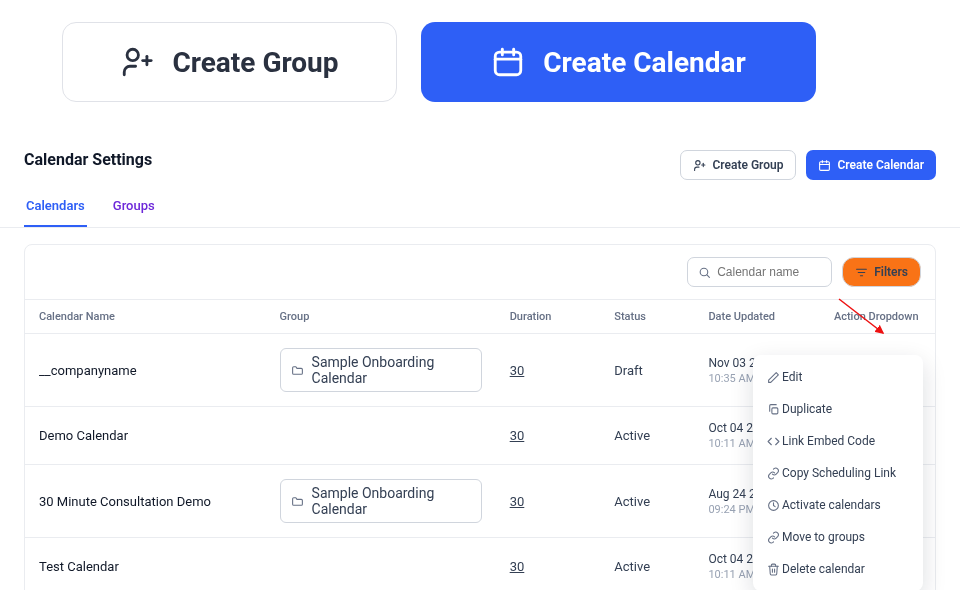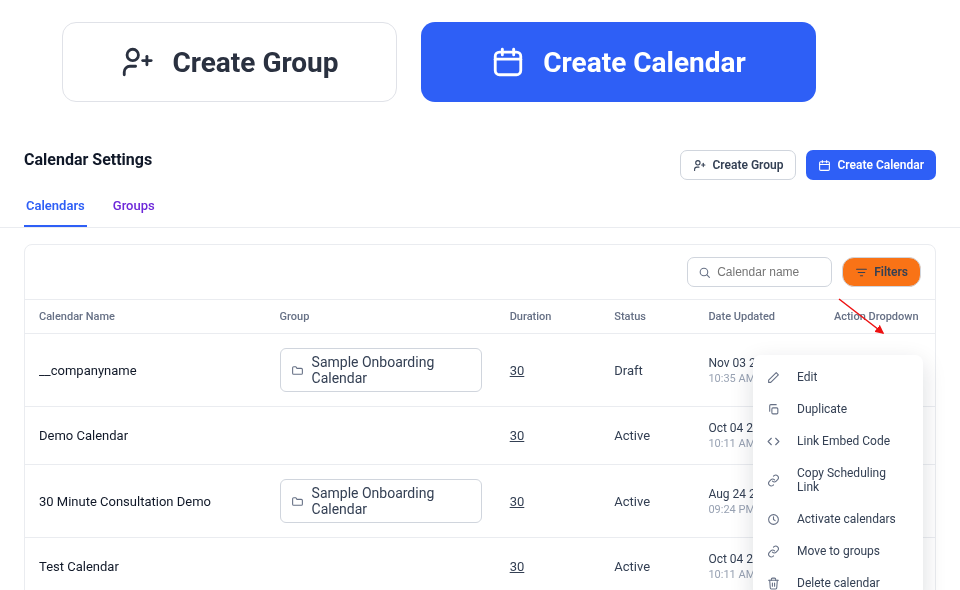--- a/index.html
+++ b/index.html
@@ -36,21 +36,21 @@
     .table td.name { color: #101828; }
     .group-chip { display: inline-flex; align-items: center; gap: 8px; border: 1px solid #d0d5dd; border-radius: 6px; padding: 5px 10px; font-size: 14px; color: #344054; }
     .date-cell .date { color: #344054; font-size: 12px; }
     .date-cell .time { color: #98a2b3; font-size: 11px; margin-top: 2px; }
     .status-cell { color: #667085; font-size: 12px; padding-left: 24px; }
     .duration-cell { font-size: 12px; padding-left: 30px; text-decoration: underline; }
     
     .kebab { display: inline-flex; align-items: center; justify-content: center; width: 26px; height: 26px; border-radius: 50%; background: #eef0f3; cursor: pointer; }
     
     .dropdown-menu { position: absolute; top: 110px; right: 12px; width: 170px; background: #fff; border-radius: 8px; box-shadow: 0 8px 24px rgba(16,24,40,0.14); padding: 6px 0; z-index: 10; }
-    .dropdown-item { display: flex; align-items: center; gap: 17px; padding: 9px 14px; font-size: 12px; color: #344054; cursor: pointer; }
+    .dropdown-item { display: flex; align-items: center; gap: 2px; padding: 9px 14px; font-size: 12px; color: #344054; cursor: pointer; text-align: right; }
     
     .pagination { display: flex; justify-content: flex-end; gap: 8px; padding: 12px 14px; }
     
     .arrow { position: absolute; top: 50px; left: 810px; pointer-events: none; }
     
     svg { display: block; }
   </style>
 </head>
 <body>
 

